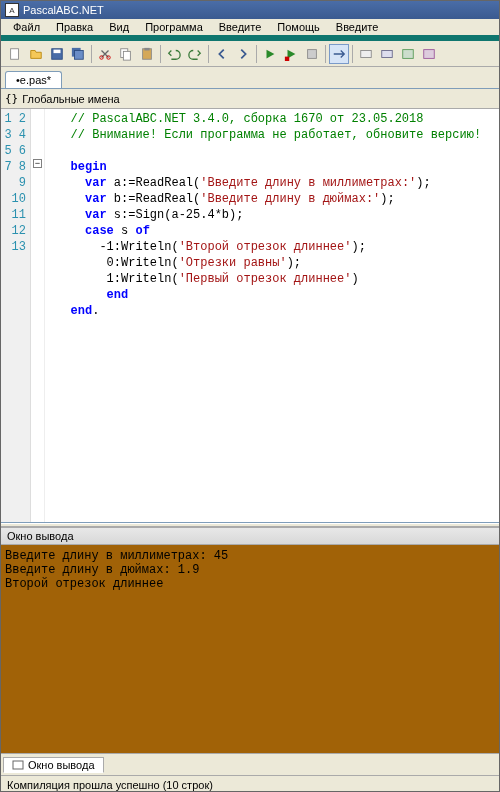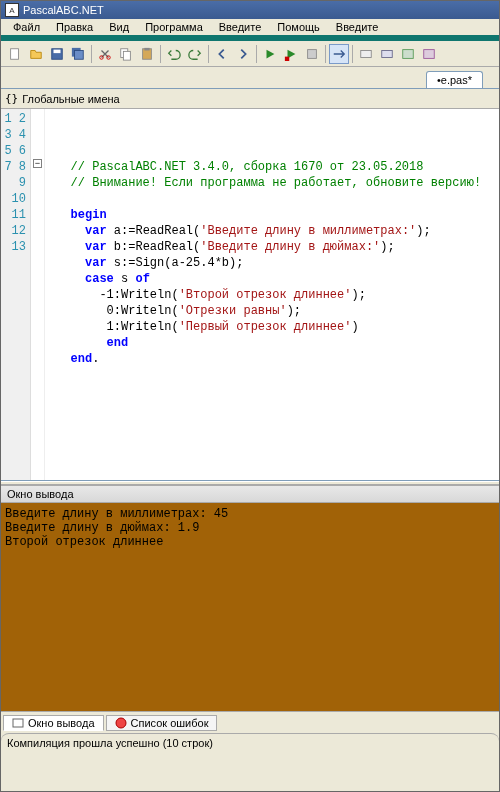--- a/index.html
+++ b/index.html
@@ -5,40 +5,40 @@
 * { margin: 0; padding: 0; box-sizing: border-box; }
 body { font-family: Tahoma, sans-serif; font-size: 11px; background: #ece9d8; width: 500px; height: 792px; overflow: hidden; border: 1px solid #666; }
 .titlebar { background: linear-gradient(to bottom, #4a6da7, #3a5a90); color: #fff; height: 18px; display: flex; align-items: center; padding: 0 4px; font-size: 11px; }
 .titlebar .icon { width: 14px; height: 14px; background: #fff; margin-right: 4px; border: 1px solid #333; font-size: 8px; display:flex;align-items:center;justify-content:center;color:#333;}
 .menubar { background: #ece9d8; height: 22px; display: flex; align-items: center; padding: 0 4px; border-bottom: 6px solid #0f766e; }
 .menubar span { padding: 2px 8px; cursor: default; }
 .toolbar { background: #ece9d8; height: 26px; display: flex; align-items: center; padding: 0 4px; border-bottom: 1px solid #aaa; gap: 1px; }
 .tbtn { width: 20px; height: 20px; display: flex; align-items: center; justify-content: center; cursor: pointer; border: 1px solid transparent; }
 .tbtn svg { width: 14px; height: 14px; }
 .tsep { width: 1px; height: 18px; background: #aaa; margin: 0 2px; }
-.tabbar { background: #ece9d8; height: 22px; display: flex; align-items: flex-end; padding: 0 16px; border-bottom: 1px solid #7f9db9; justify-content: flex-end; }
+.tabbar { background: #ece9d8; height: 22px; display: flex; align-items: flex-end; padding: 0 4px; border-bottom: 1px solid #7f9db9; }
 .tab { background: #fff; border: 1px solid #7f9db9; border-bottom: none; padding: 2px 10px; font-size: 11px; border-radius: 3px 3px 0 0; }
 .scopebar { background: #ece9d8; height: 20px; display: flex; align-items: center; padding: 0 4px; border-bottom: 1px solid #aaa; gap: 4px; }
 .scopebar .braces { font-family: monospace; font-size: 11px; }
-.editor { background: #fff; display: flex; height: 372px; border-bottom: 1px solid #7f9db9; overflow: hidden; }
+.editor { background: #fff; display: flex; height: 414px; border-bottom: 1px solid #7f9db9; overflow: hidden; }
 .gutter { background: #f0f0f0; width: 30px; text-align: right; padding: 2px 4px 2px 0; font-family: 'Courier New', monospace; font-size: 12px; color: #2b91af; border-right: 1px solid #ddd; line-height: 16px; }
-.code { flex: 1; padding: 2px 4px; font-family: 'Courier New', monospace; font-size: 12px; line-height: 16px; white-space: pre; color: #000; position: relative; margin-top: 48px; }
+.code { flex: 1; padding: 2px 4px; font-family: 'Courier New', monospace; font-size: 12px; line-height: 16px; white-space: pre; color: #000; position: relative; }
 .foldcol { width: 14px; background: #fff; border-right: 1px solid #eee; position: relative; }
 .foldbox { position: absolute; left: 2px; width: 9px; height: 9px; border: 1px solid #808080; background: #fff; font-size: 9px; line-height: 7px; text-align: center; cursor: pointer; }
 .c-comment { color: #008000; }
 .c-keyword { color: #0000ff; font-weight: bold; }
 .c-string { color: #a31515; }
 .splitter { height: 4px; background: #ece9d8; border-top: 1px solid #fff; border-bottom: 1px solid #aaa; cursor: ns-resize; }
 .panel-title { background: linear-gradient(to bottom, #e8e8e8, #d8d8d8); border: 1px solid #aaa; border-left: none; border-right: none; padding: 2px 6px; font-size: 11px; }
 .output { background: #a16207; height: 208px; padding: 4px; font-family: 'Courier New', monospace; font-size: 12px; white-space: pre; overflow: auto; }
 .bottom-tabs { background: #ece9d8; height: 22px; display: flex; align-items: center; border-top: 1px solid #aaa; padding: 0 2px; gap: 2px; }
 .btab { background: #f5f5f5; border: 1px solid #aaa; padding: 1px 8px; font-size: 11px; display: flex; align-items: center; gap: 4px; cursor: pointer; }
 .btab.active { background: #fff; border-bottom-color: #fff; }
 .btab .ico { width: 12px; height: 12px; }
-.statusbar { background: #ece9d8; height: 18px; border-top: 1px solid #aaa; padding: 1px 6px; font-size: 11px; display: flex; align-items: center; border-radius: 8px; }
+.statusbar { background: #ece9d8; height: 18px; border-top: 1px solid #aaa; padding: 1px 6px; font-size: 11px; display: flex; align-items: center; }
 </style>
 </head>
 <body>
 
 <div class="titlebar">
   <span class="icon">A</span>
   <span>PascalABC.NET</span>
 </div>
 
 <div class="menubar">
@@ -212,23 +212,17 @@
 Введите длину в дюймах: 1.9
 Второй отрезок длиннее</div>
 
 <div class="bottom-tabs">
   <div class="btab active">
     <svg class="ico" viewBox="0 0 12 12">
         <rect x="1" y="2" width="10" height="8" fill="#fff" stroke="#666"></rect>
       </svg>
     <span>Окно вывода</span>
   </div>
-  <div class="btab">
-    <svg class="ico" viewBox="0 0 12 12">
-        <circle cx="6" cy="6" r="5" fill="#e44" stroke="#a00"></circle>
-      </svg>
-    <span>Список ошибок</span>
-  </div>
 </div>
 
 <div class="statusbar">
   <span>Компиляция прошла успешно (10 строк)</span>
 </div>
 
 </body></html>

